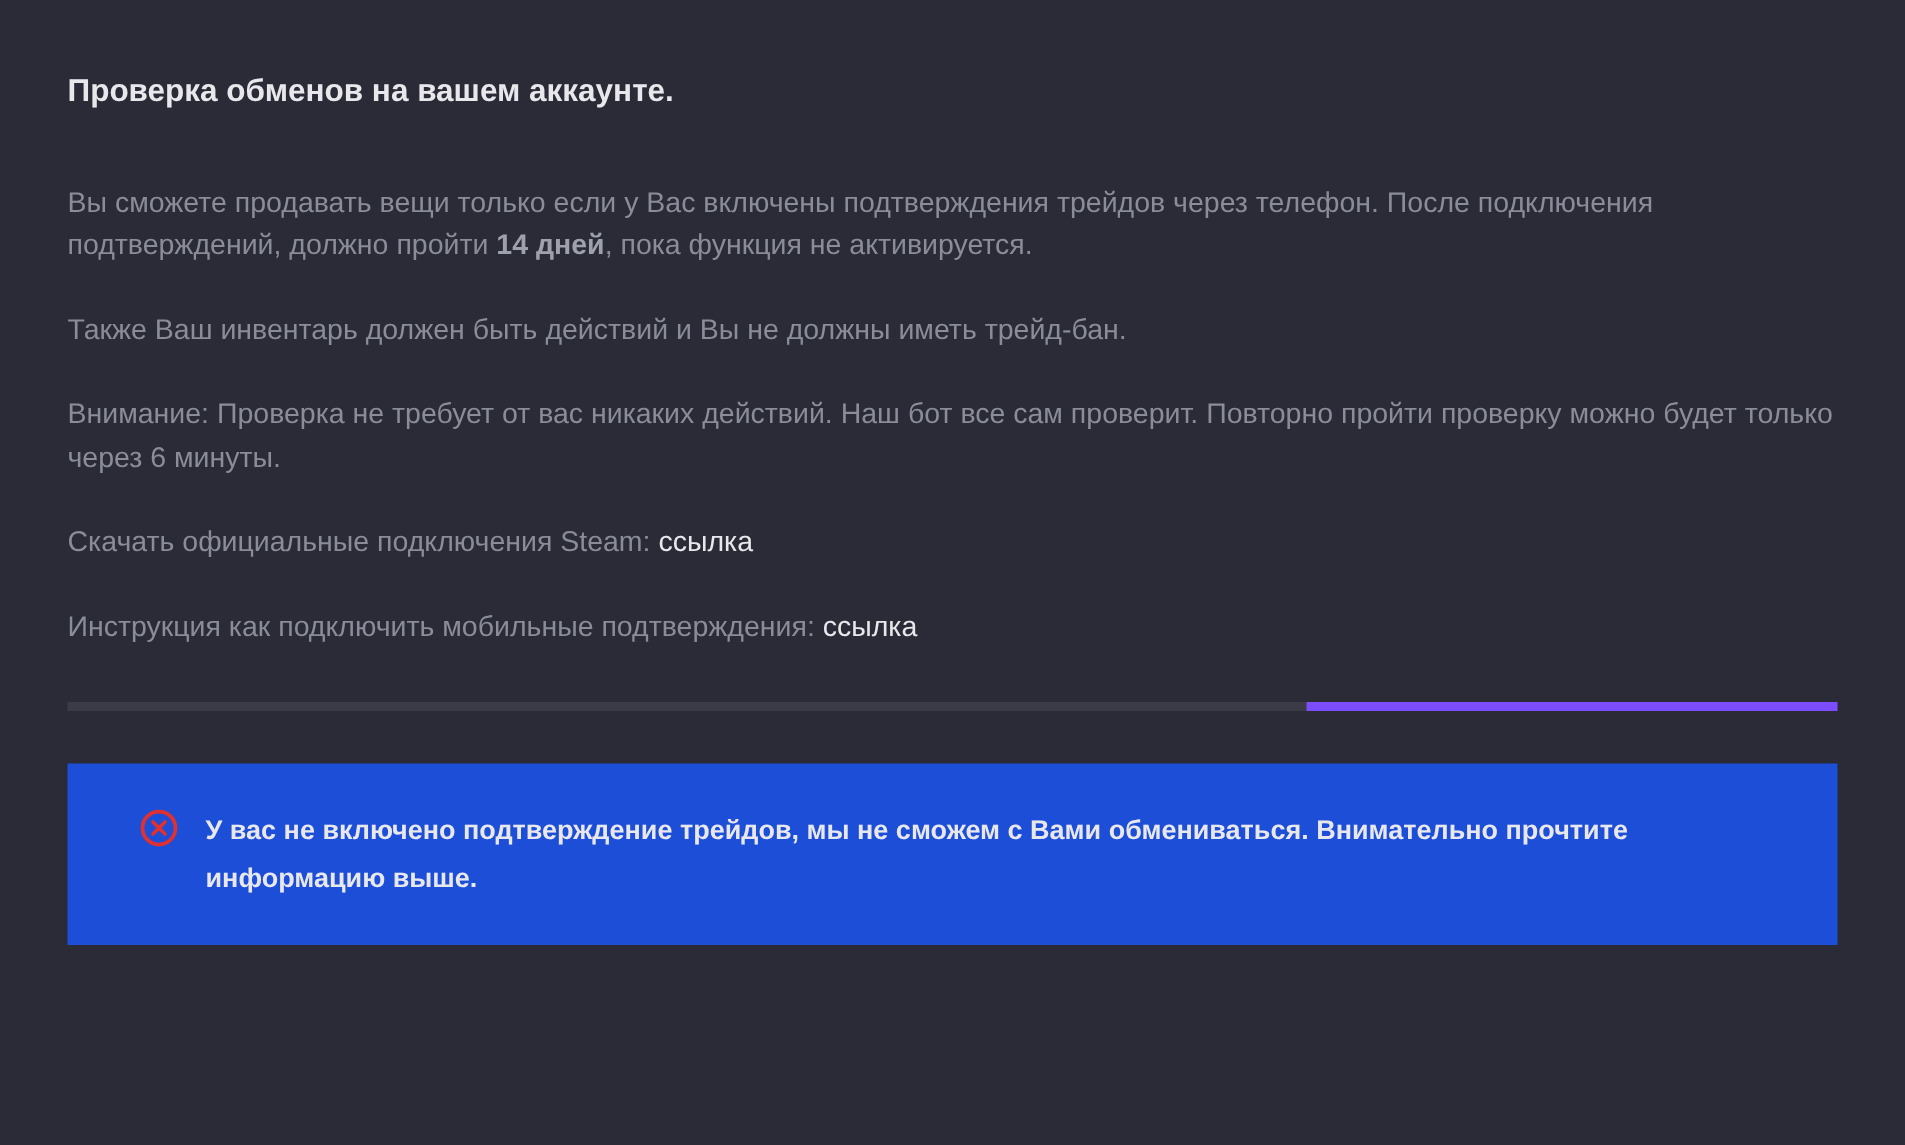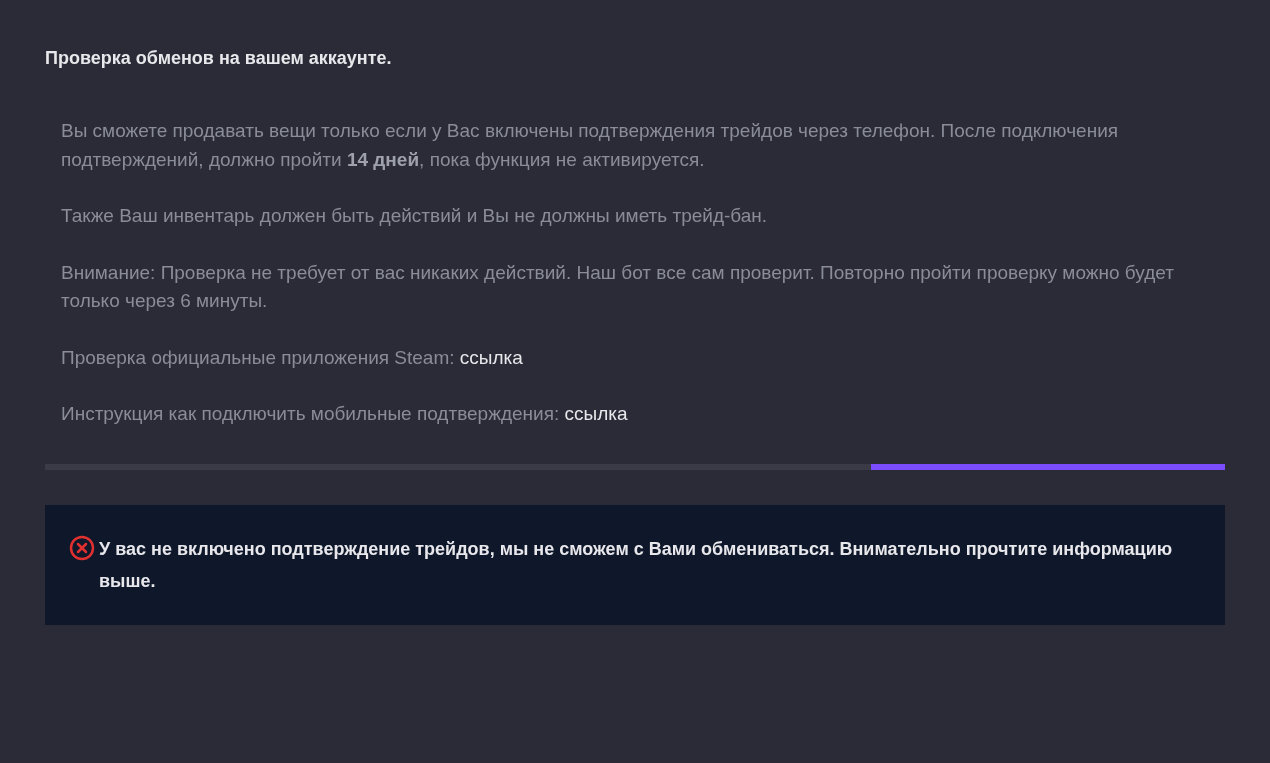--- a/index.html
+++ b/index.html
@@ -13,27 +13,26 @@
       width: 1270px;
       height: 763px;
       padding: 45px;
       color: #8a8c99;
       font-size: 19px;
       line-height: 1.5;
     }
     .heading {
       color: #e8e8ec;
       font-weight: bold;
-      font-size: 18px;
+      font-size: 21px;
       margin-bottom: 45px;
     }
     .para {
       margin-bottom: 28px;
       color: #8a8c99;
-      margin-left: 16px;
     }
     .para strong {
       color: #9ea0ac;
       font-weight: bold;
     }
     .link {
       color: #e8e8ec;
       cursor: pointer;
     }
     .progress-bar {
@@ -46,25 +45,25 @@
     }
     .progress-fill {
       position: absolute;
       right: 0;
       top: 0;
       height: 100%;
       width: 30%;
       background: #7c4dff;
     }
     .alert-box {
-      background: #0f172a;
-      padding: 28px 24px;
+      background: #1d4ed8;
+      padding: 28px 48px;
       display: flex;
       align-items: flex-start;
-      gap: 4px;
+      gap: 18px;
     }
     .alert-icon {
       flex-shrink: 0;
       margin-top: 2px;
     }
     .alert-text {
       color: #e8e8ec;
       font-weight: bold;
       font-size: 18px;
       line-height: 1.8;
@@ -77,21 +76,21 @@
 
 <p class="para">
   <span>Вы сможете продавать вещи только если у Вас включены подтверждения трейдов через телефон. После подключения подтверждений, должно пройти </span><strong>14 дней</strong><span>, пока функция не активируется.</span>
 </p>
 
 <p class="para">Также Ваш инвентарь должен быть действий и Вы не должны иметь трейд-бан.</p>
 
 <p class="para">Внимание: Проверка не требует от вас никаких действий. Наш бот все сам проверит. Повторно пройти проверку можно будет только через 6 минуты.</p>
 
 <p class="para">
-  <span>Проверка официальные приложения Steam: </span><span class="link">ссылка</span>
+  <span>Скачать официальные подключения Steam: </span><span class="link">ссылка</span>
 </p>
 
 <p class="para">
   <span>Инструкция как подключить мобильные подтверждения: </span><span class="link">ссылка</span>
 </p>
 
 <div class="progress-bar">
   <div class="progress-fill" style="width:30%"></div>
 </div>
 

